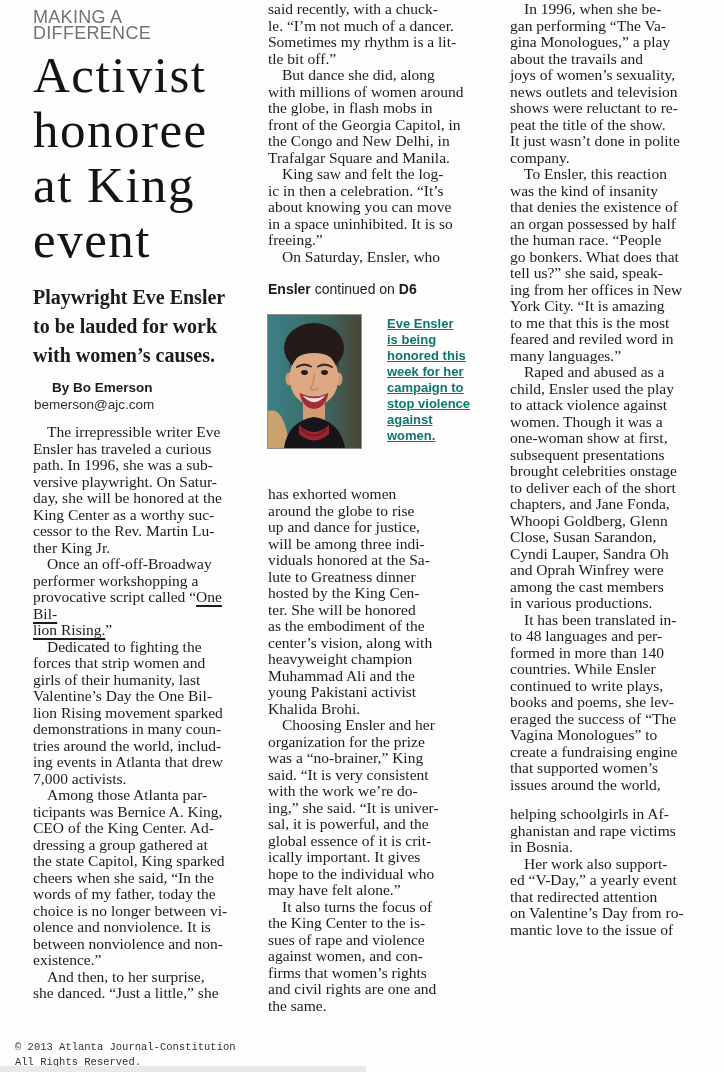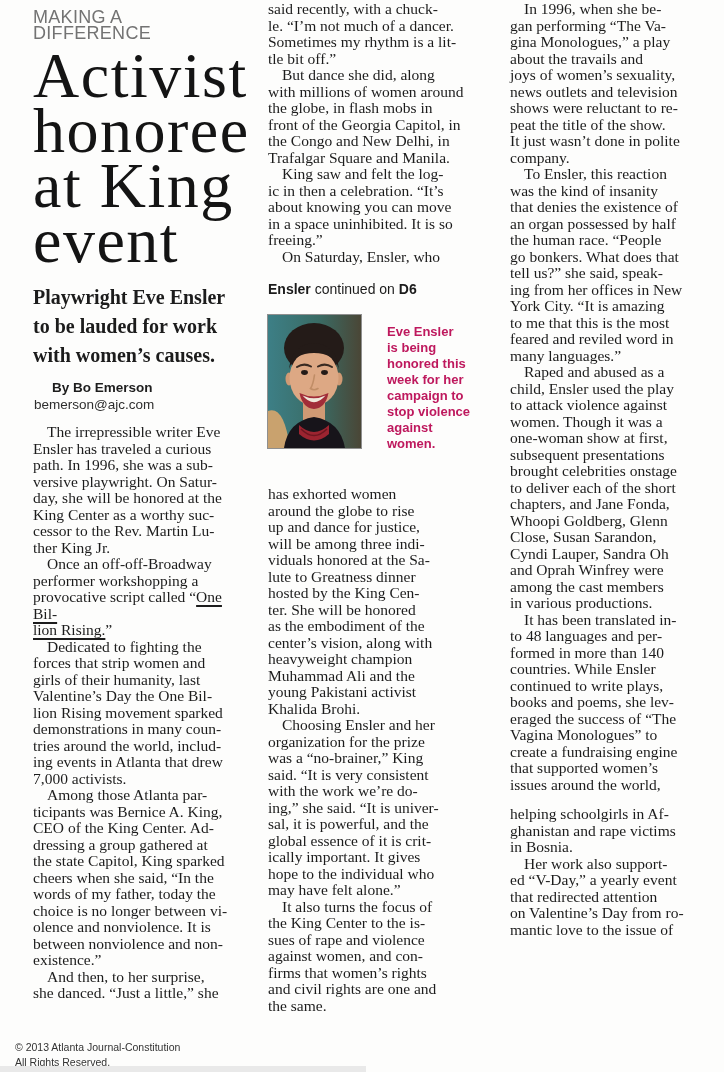--- a/index.html
+++ b/index.html
@@ -8,21 +8,21 @@
     font-family:"Liberation Serif",serif;color:#1c1c1c;overflow:hidden;
   }
   .pre{white-space:pre-line;}
   
   .col1{position:absolute;left:33px;top:9px;width:208px;}
   .kicker{
     font-family:"Liberation Sans",sans-serif;font-size:18px;line-height:16px;
     letter-spacing:.3px;color:#737373;margin:0 0 7px 0;
   }
   .headline{
-    font-size:64px;line-height:55px;font-weight:400;letter-spacing:1.5px;
+    font-size:51px;line-height:55px;font-weight:400;letter-spacing:1.5px;
     color:#141414;margin:0 0 15px 0;
   }
   .deck{font-size:20px;line-height:29px;font-weight:700;margin:0 0 10px 0;}
   .byline{
     font-family:"Liberation Sans",sans-serif;font-weight:700;font-size:13.5px;
     line-height:16px;margin:0 0 1px 2px;color:#1d1d1d;padding-left:17px;
   }
   .email{
     font-family:"Liberation Sans",sans-serif;font-size:13.5px;line-height:16px;
     margin:0 0 11px 1px;color:#2e2e2e;
@@ -35,32 +35,32 @@
   .jumpline{
     position:absolute;left:268px;top:281px;width:212px;
     font-family:"Liberation Sans",sans-serif;font-size:14px;color:#1b1b1b;
   }
   .photo{
     position:absolute;left:268px;top:315px;width:93px;height:133px;
     outline:1px solid #8f8f8f;background:#3d7f86;
   }
   .photo svg{display:block;}
   .caption{
-    position:absolute;left:387px;top:324px;width:108px;
+    position:absolute;left:387px;top:316px;width:108px;
     font-family:"Liberation Sans",sans-serif;font-weight:700;font-size:13px;
-    line-height:16px;color:#be185d;
+    line-height:16px;color:#0f766e;text-decoration:underline;
   }
   .col2-bottom{position:absolute;left:268px;top:486px;width:212px;}
   
   .col3{position:absolute;left:510px;top:1px;width:210px;}
   .gap{margin-top:13px !important;}
   
   .footer{
     position:absolute;left:15px;top:1040px;
-    font-family:Liberation Sans, sans-serif;font-size:10.5px;line-height:15px;color:#333333;
+    font-family:Liberation Mono, monospace;font-size:10.5px;line-height:15px;color:#333333;
   }
   .edge-strip{position:absolute;left:0;top:1066px;width:366px;height:6px;background:#e9e9e9;}
 </style>
 </head>
 <body>
 
 <div class="page">
 
   <div class="col1">
     <div class="kicker pre">MAKING A

